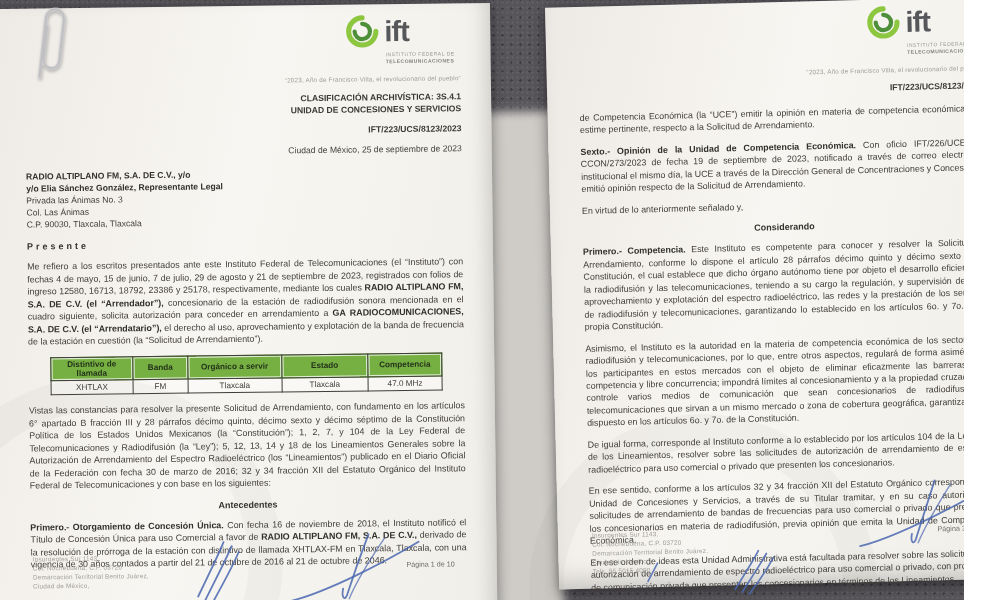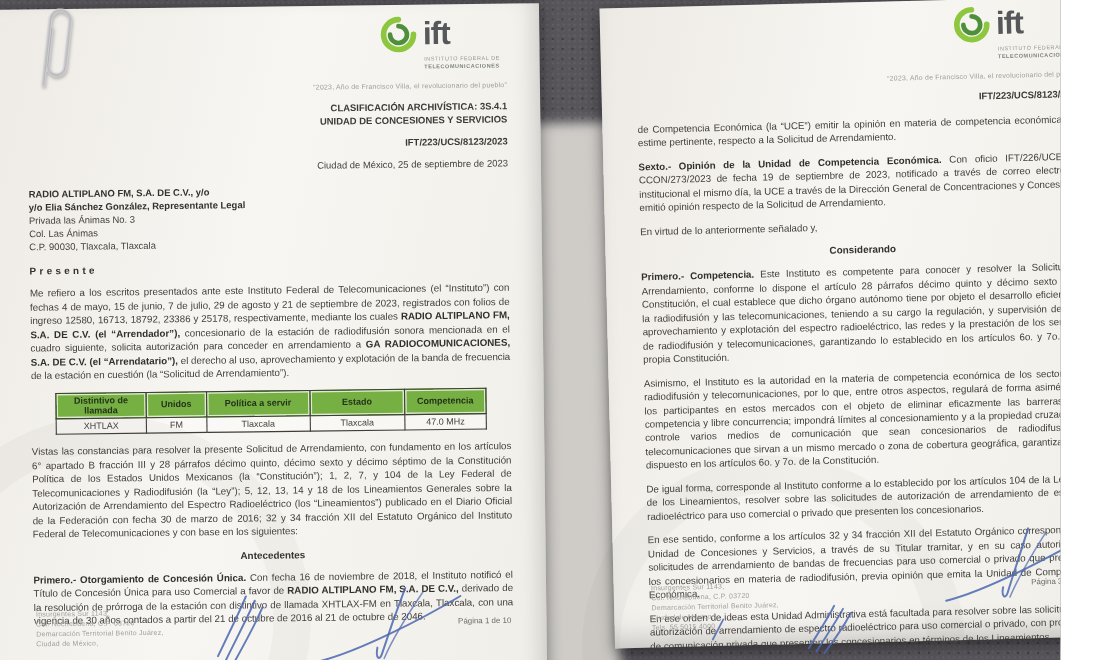--- a/index.html
+++ b/index.html
@@ -49,21 +49,21 @@
 
   table.station{border-collapse:collapse;margin:9px auto 0 auto;width:90%;font-size:8.2px;border:1px solid #3f3d39;}
   table.station th{background:#76b043;border:1px solid #3f3d39;box-shadow:inset 0 0 0 1.3px rgba(255,255,255,0.75);
     font-weight:bold;color:#24321a;padding:2px 3px;line-height:1.15;}
   table.station td{border:1px solid #3f3d39;text-align:center;padding:2px 3px;color:#403e3a;background:rgba(255,255,255,0.4);}
 
   .footer{position:absolute;font-size:6.4px;color:#a19f9a;line-height:1.42;letter-spacing:0.2px;}
   .f1{left:48px;top:546px;}
   .f2{left:34px;top:524px;}
   .pagenum{position:absolute;font-size:7.2px;color:#6e6c68;}
-  .pn1{right:32px;top:556px;}
+  .pn1{right:42px;top:556px;}
   .pn2{right:34px;top:526px;}
 
   .sig{position:absolute;pointer-events:none;}
   .paperclip{position:absolute;left:52px;top:-6px;transform:rotate(7deg);
     filter:drop-shadow(1.5px 2px 1.5px rgba(0,0,0,0.25));}
 </style>
 </head>
 <body>
 
 <div id="screen">
@@ -106,22 +106,22 @@
     </div>
 
     <div class="salutation">Presente</div>
 
     <p class="body"><span>Me refiero a los escritos presentados ante este Instituto Federal de Telecomunicaciones (el “Instituto”) con fechas 4 de mayo, 15 de junio, 7 de julio, 29 de agosto y 21 de septiembre de 2023, registrados con folios de ingreso 12580, 16713, 18792, 23386 y 25178, respectivamente, mediante los cuales </span><span class="b">RADIO ALTIPLANO FM, S.A. DE C.V. (el “Arrendador”),</span><span> concesionario de la estación de radiodifusión sonora mencionada en el cuadro siguiente, solicita autorización para conceder en arrendamiento a </span><span class="b">GA RADIOCOMUNICACIONES, S.A. DE C.V. (el “Arrendatario”),</span><span> el derecho al uso, aprovechamiento y explotación de la banda de frecuencia de la estación en cuestión (la “Solicitud de Arrendamiento”).</span></p>
 
     <table class="station">
       <thead>
         <tr>
           <th style="width:21%">Distintivo de llamada</th>
-          <th style="width:14%">Unidos</th>
-          <th style="width:24%">Política a servir</th>
+          <th style="width:14%">Banda</th>
+          <th style="width:24%">Orgánico a servir</th>
           <th style="width:22%">Estado</th>
           <th style="width:19%">Competencia</th>
         </tr>
       </thead>
       <tbody>
         <tr>
           <td>XHTLAX</td>
           <td>FM</td>
           <td>Tlaxcala</td>
           <td>Tlaxcala</td>

